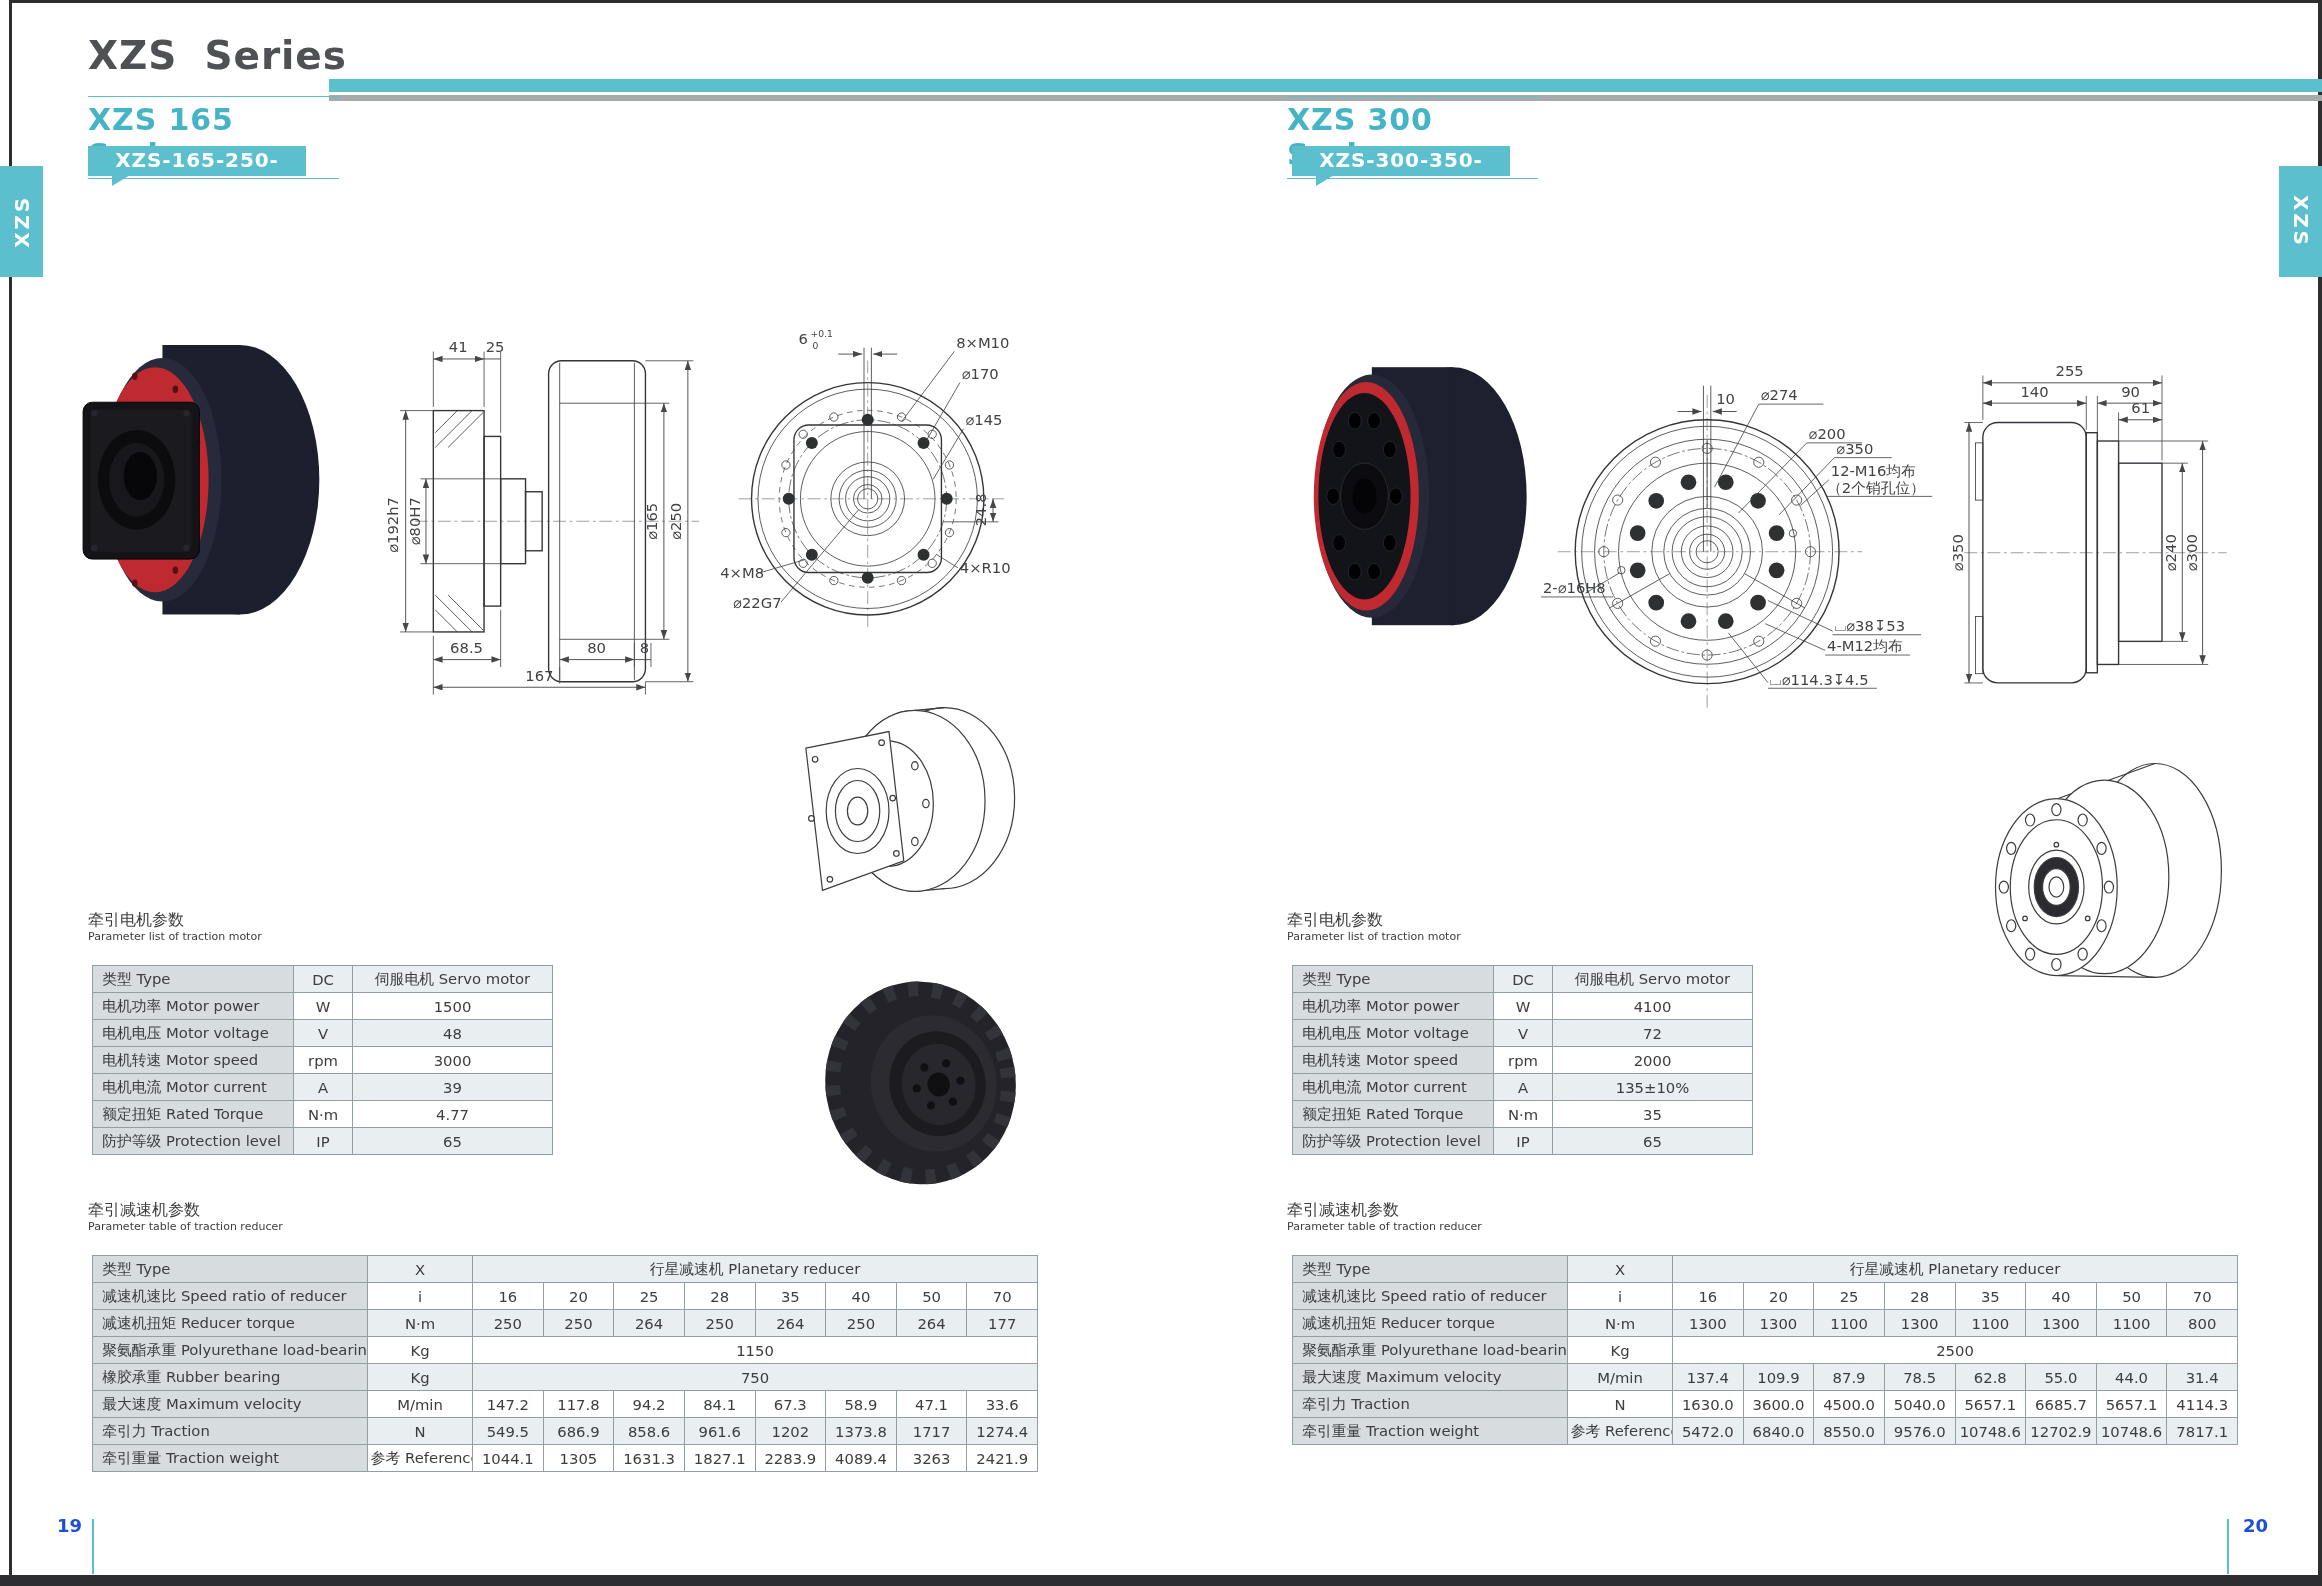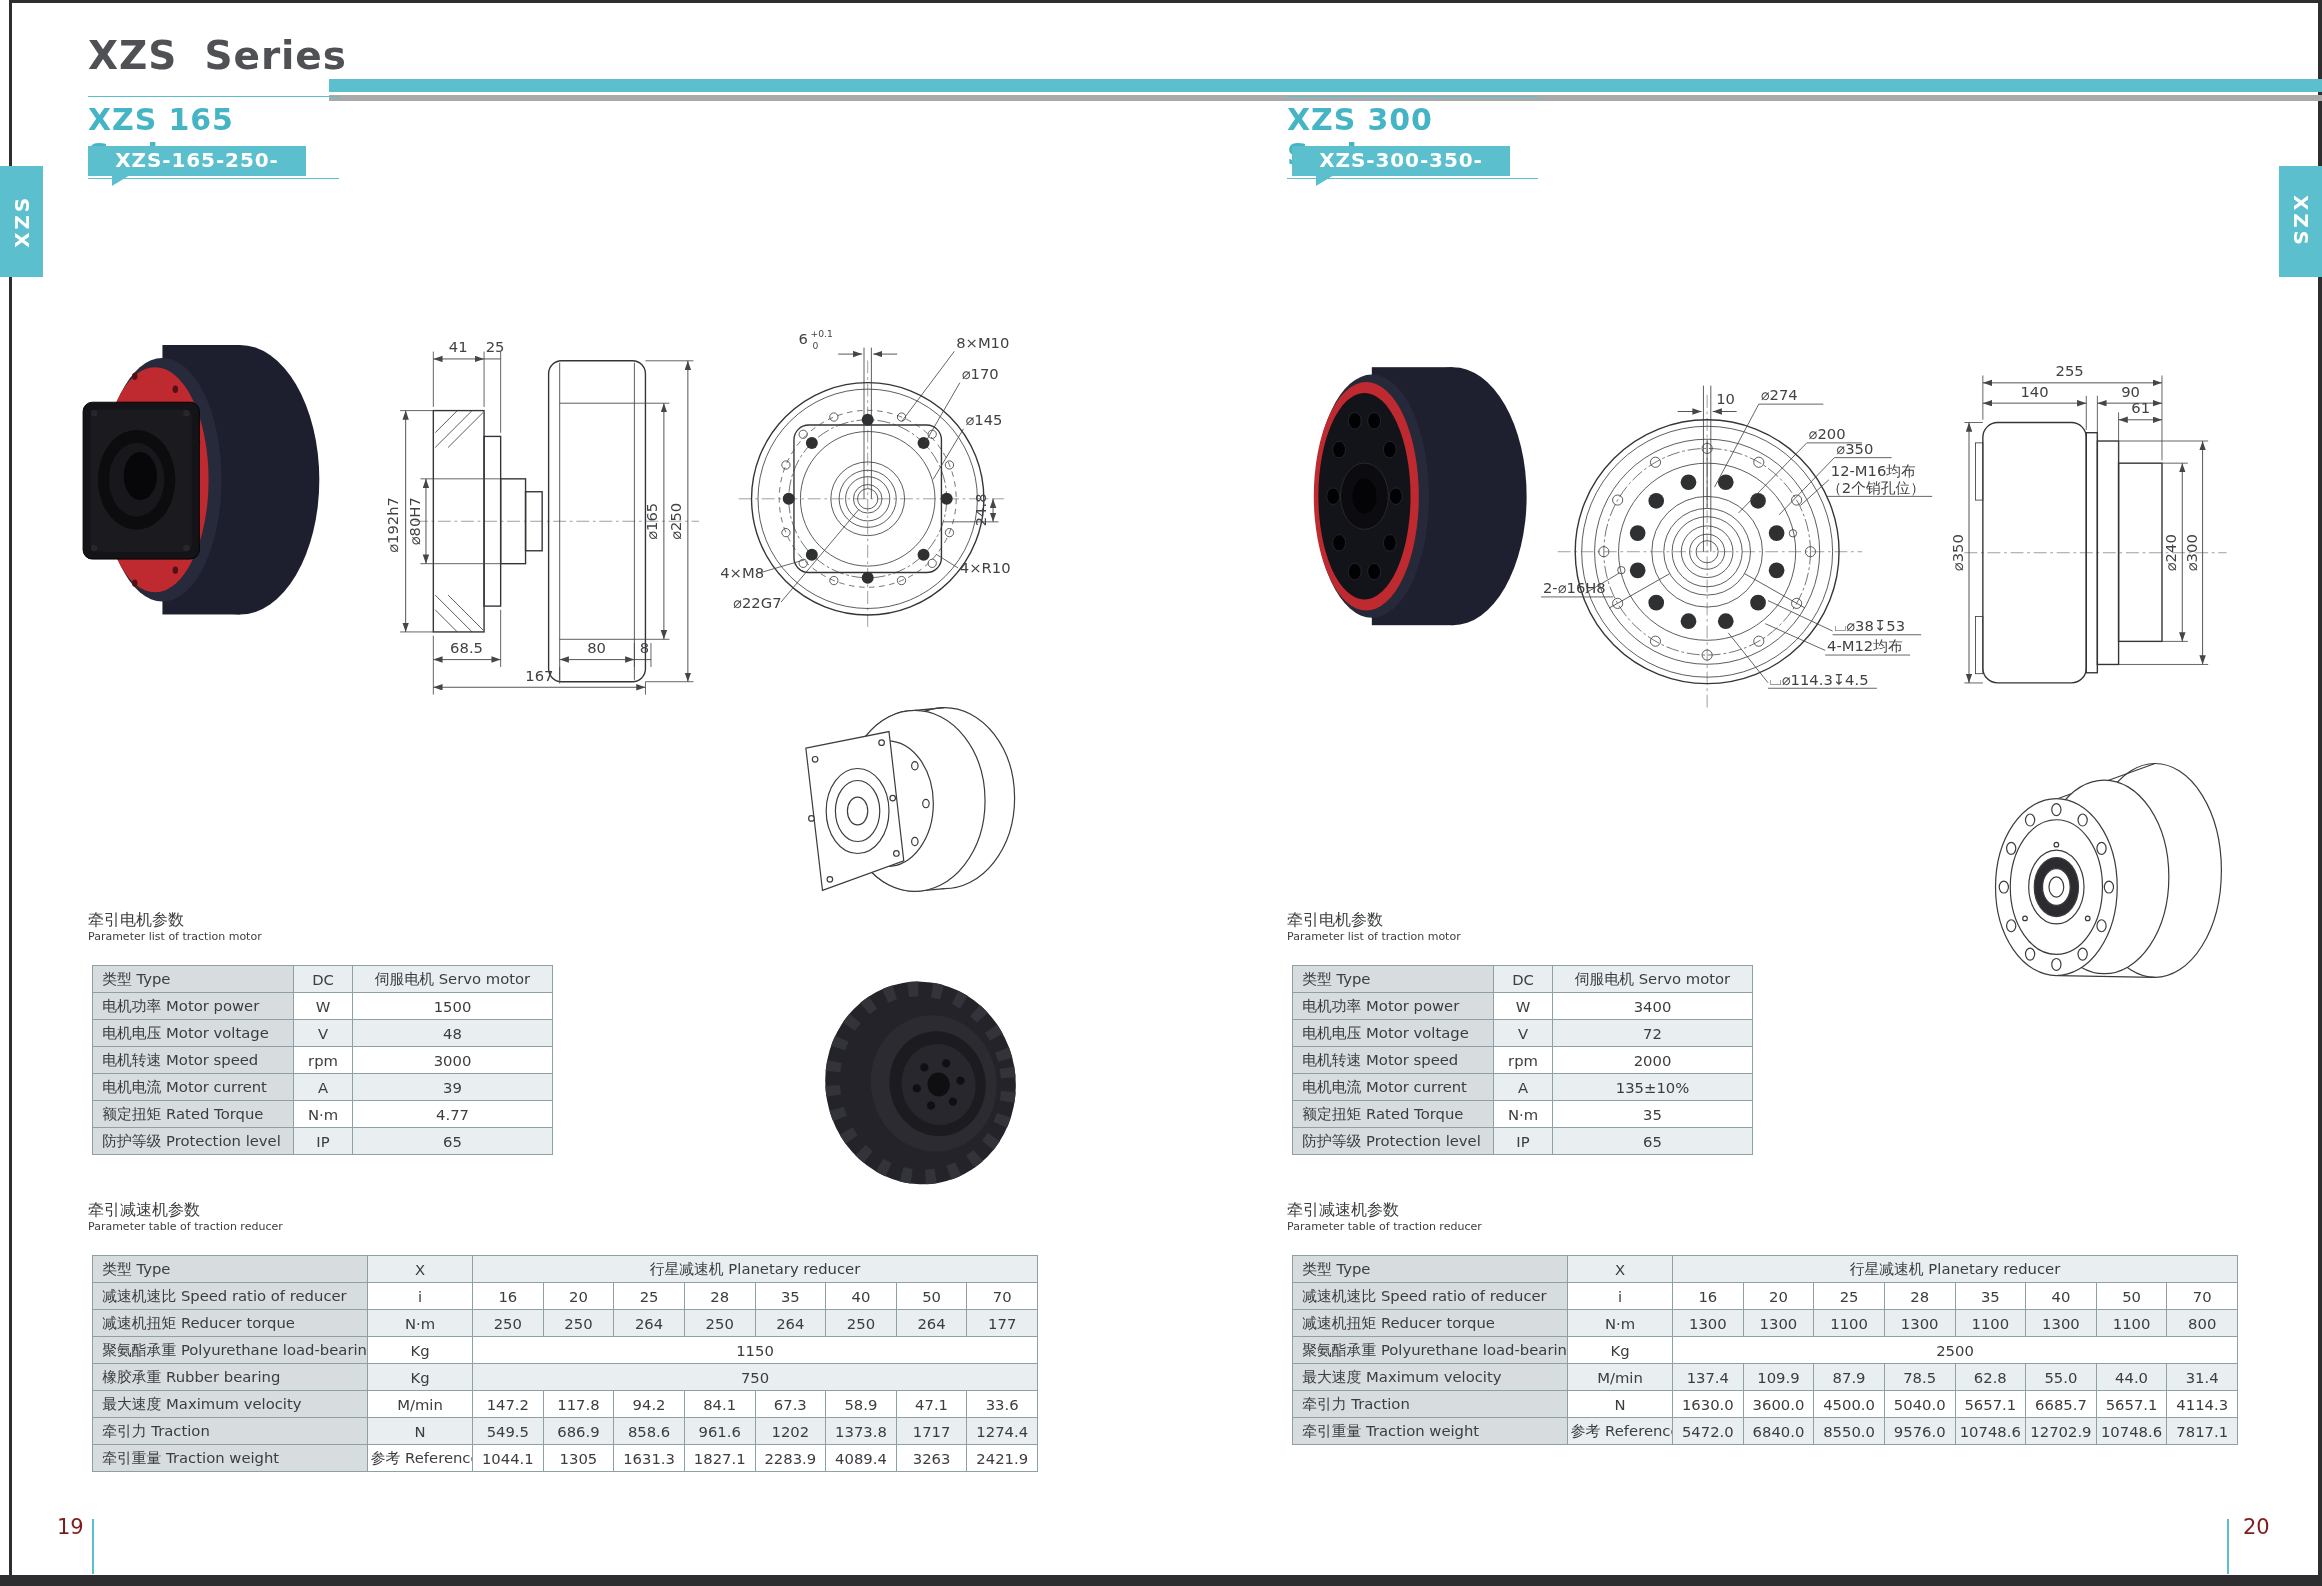--- a/index.html
+++ b/index.html
@@ -25,21 +25,21 @@
   .param-head{color:#3b3d3f;line-height:1.25;}
   .param-head .zh{font-size:16px;}
   .param-head .en{font-size:11px;}
   
   table.tbl{position:absolute;border-collapse:collapse;table-layout:fixed;font-size:14.8px;color:#3b3d3f;}
   table.tbl td{border:0.9px solid #8fa0a5;height:26px;text-align:center;padding:0 2.8px;white-space:nowrap;overflow:hidden;}
   table.tbl td.lbl{text-align:left;padding-left:9.2px;background:#d7dcde;}
   table.tbl tr.a td:not(.lbl){background:#e9eef0;}
   table.tbl tr.b td:not(.lbl){background:#ffffff;}
   
-  .pageno{font-size:21px;font-weight:normal;color:#7f1d1d;}
+  .pageno{font-size:18px;font-weight:bold;color:#1d4ed8;}
   .pagesep{width:1.8px;background:#5bbfcd;}
   
   svg{position:absolute;overflow:visible;}
   .ol{stroke:#33353a;stroke-width:1.5;fill:none;}
   .tl{stroke:#3a3c3e;stroke-width:0.9;fill:none;}
   .cl{stroke:#8a8c90;stroke-width:0.9;fill:none;stroke-dasharray:14 4 3 4;}
   .dc{stroke:#55585c;stroke-width:0.9;fill:none;stroke-dasharray:6 5;}
   .dd{stroke:#55585c;stroke-width:0.9;fill:none;stroke-dasharray:14 3 3 3;}
   .dl{stroke:#45464a;stroke-width:1;fill:none;}
   .ld{stroke:#45464a;stroke-width:0.9;fill:none;}
@@ -513,21 +513,21 @@
       </colgroup>
     <tbody>
         <tr class="a">
           <td class="lbl">类型 Type</td>
           <td>DC</td>
           <td>伺服电机 Servo motor</td>
         </tr>
     <tr class="b">
           <td class="lbl">电机功率 Motor power</td>
           <td>W</td>
-          <td>3400</td>
+          <td>4100</td>
         </tr>
     <tr class="a">
           <td class="lbl">电机电压 Motor voltage</td>
           <td>V</td>
           <td>72</td>
         </tr>
     <tr class="b">
           <td class="lbl">电机转速 Motor speed</td>
           <td>rpm</td>
           <td>2000</td>

